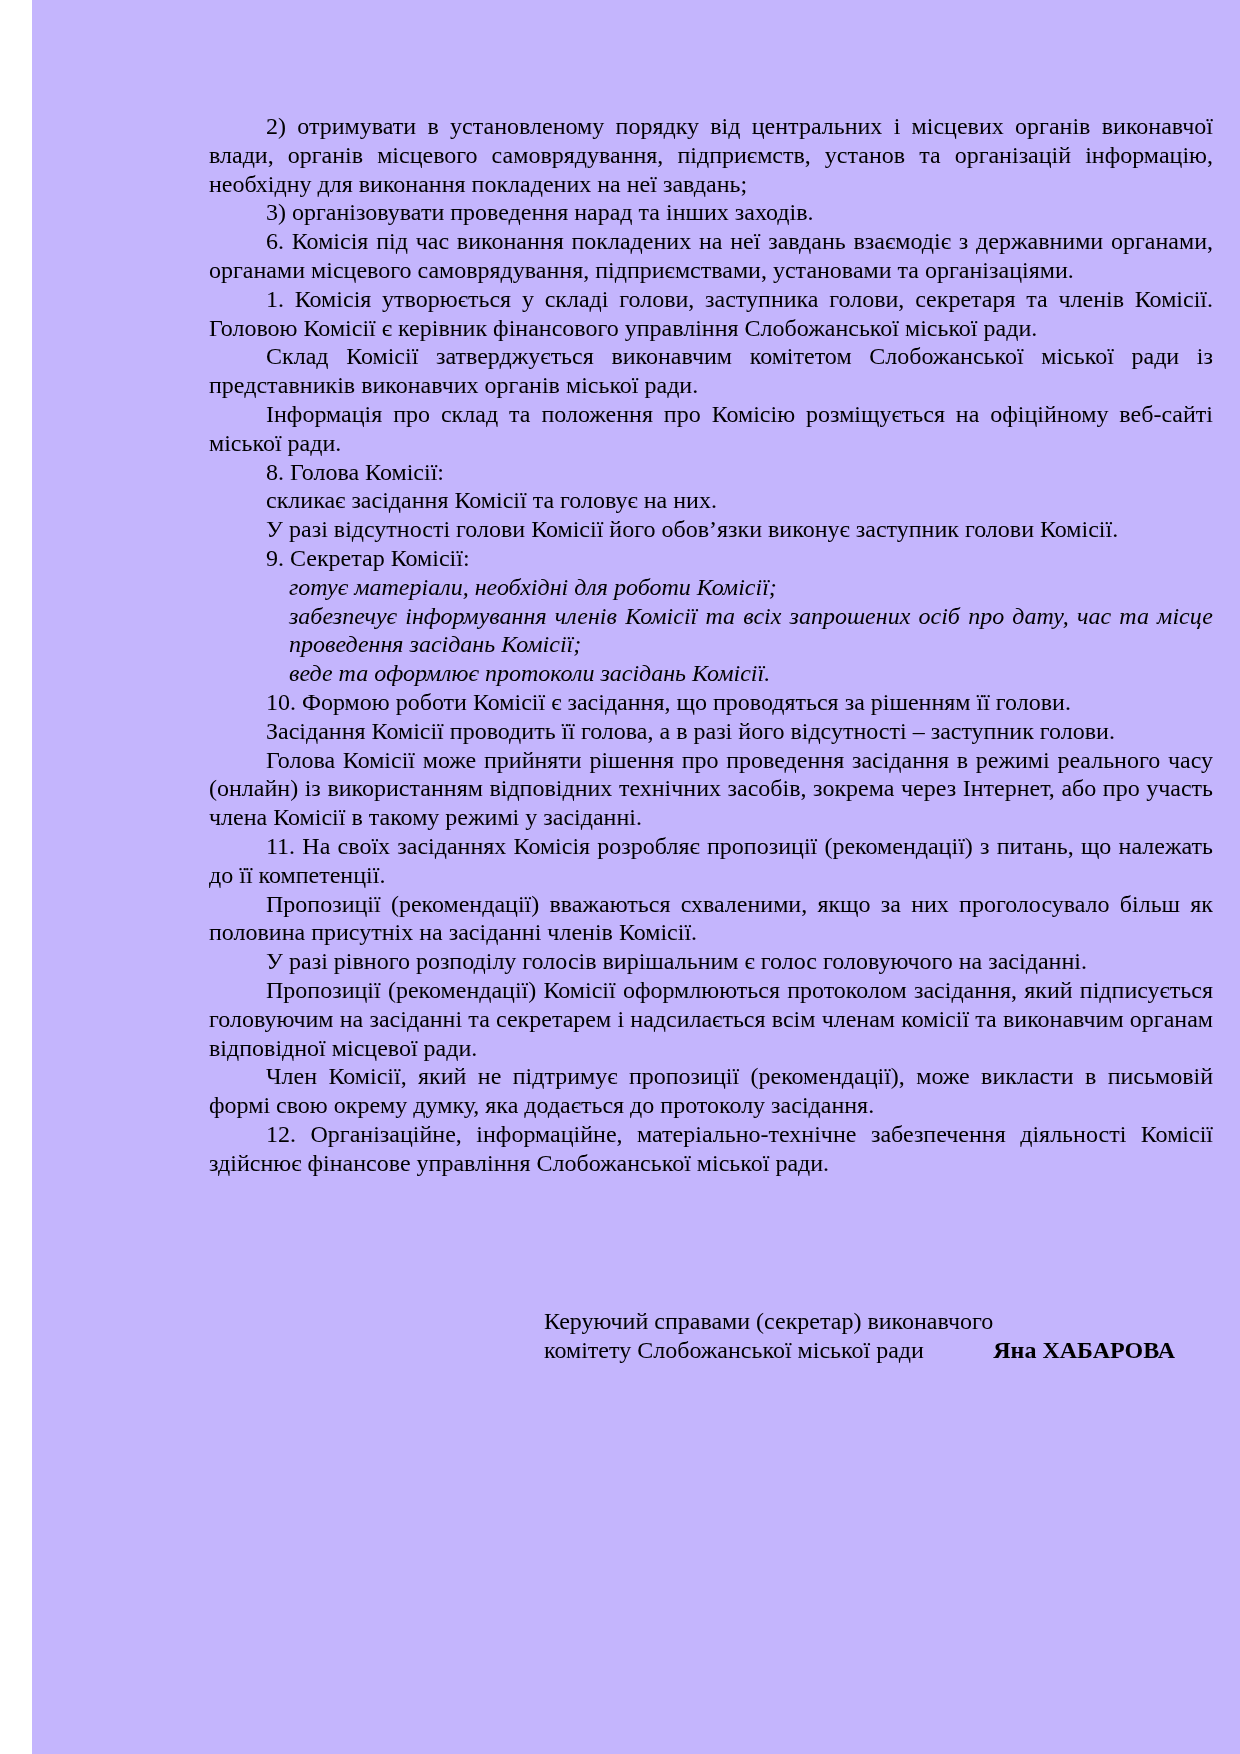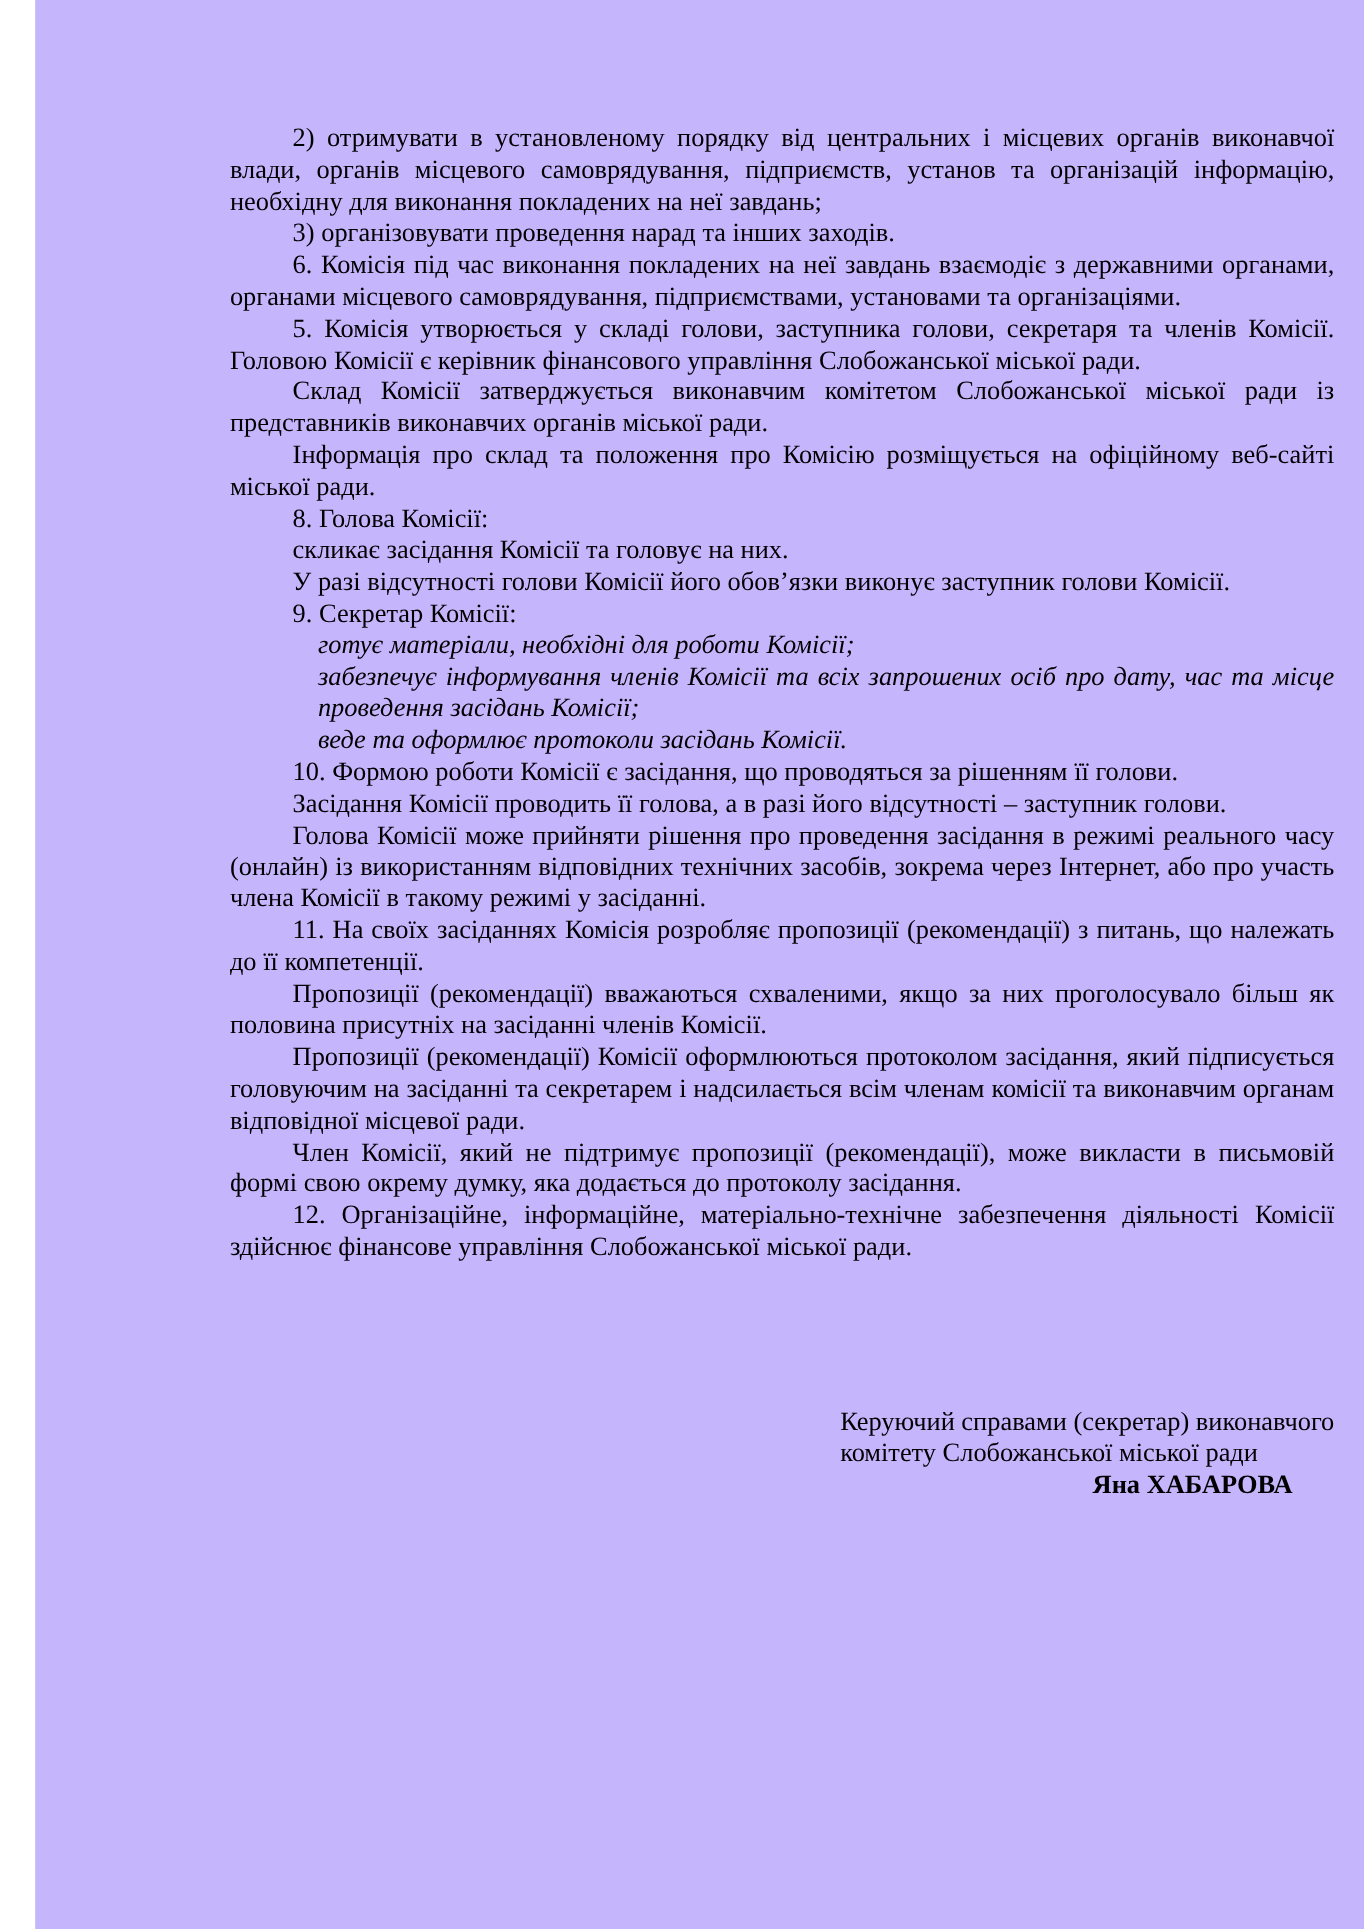--- a/index.html
+++ b/index.html
@@ -29,54 +29,54 @@
   .body-text p.sub {
     margin-left: 80px;
     text-indent: 0;
     font-style: italic;
   }
   .signature {
     margin-top: 130px;
     display: flex;
     justify-content: flex-end;
     align-items: flex-end;
-    flex-direction: column;
   }
   .signature .pos {
     text-align: left;
   }
   .signature .name {
     white-space: nowrap;
     margin-right: 38px;
     font-weight: bold;
   }
 </style>
 </head>
 <body>
 
 <div class="page">
   <div class="body-text">
     <p>2) отримувати в установленому порядку від центральних і місцевих органів виконавчої влади, органів місцевого самоврядування, підприємств, установ та організацій інформацію, необхідну для виконання покладених на неї завдань;</p>
     <p>3) організовувати проведення нарад та інших заходів.</p>
     <p>6. Комісія під час виконання покладених на неї завдань взаємодіє з державними органами, органами місцевого самоврядування, підприємствами, установами та організаціями.</p>
-    <p>5. Комісія утворюється у складі голови, заступника голови, секретаря та членів Комісії. Головою Комісії є керівник фінансового управління Слобожанської міської ради.</p>
+    <p>1. Комісія утворюється у складі голови, заступника голови, секретаря та членів Комісії. Головою Комісії є керівник фінансового управління Слобожанської міської ради.</p>
     <p>Склад Комісії затверджується виконавчим комітетом Слобожанської міської ради із представників виконавчих органів міської ради.</p>
     <p>Інформація про склад та положення про Комісію розміщується на офіційному веб-сайті міської ради.</p>
     <p>8. Голова Комісії:</p>
     <p>скликає засідання Комісії та головує на них.</p>
     <p>У разі відсутності голови Комісії його обов’язки виконує заступник голови Комісії.</p>
     <p>9. Секретар Комісії:</p>
     <p class="sub">готує матеріали, необхідні для роботи Комісії;</p>
     <p class="sub">забезпечує інформування членів Комісії та всіх запрошених осіб про дату, час та місце проведення засідань Комісії;</p>
     <p class="sub">веде та оформлює протоколи засідань Комісії.</p>
     <p>10. Формою роботи Комісії є засідання, що проводяться за рішенням її голови.</p>
     <p>Засідання Комісії проводить її голова, а в разі його відсутності – заступник голови.</p>
     <p>Голова Комісії може прийняти рішення про проведення засідання в режимі реального часу (онлайн) із використанням відповідних технічних засобів, зокрема через Інтернет, або про участь члена Комісії в такому режимі у засіданні.</p>
     <p>11. На своїх засіданнях Комісія розробляє пропозиції (рекомендації) з питань, що належать до її компетенції.</p>
     <p>Пропозиції (рекомендації) вважаються схваленими, якщо за них проголосувало більш як половина присутніх на засіданні членів Комісії.</p>
+    <p>У разі рівного розподілу голосів вирішальним є голос головуючого на засіданні.</p>
     <p>Пропозиції (рекомендації) Комісії оформлюються протоколом засідання, який підписується головуючим на засіданні та секретарем і надсилається всім членам комісії та виконавчим органам відповідної місцевої ради.</p>
     <p>Член Комісії, який не підтримує пропозиції (рекомендації), може викласти в письмовій формі свою окрему думку, яка додається до протоколу засідання.</p>
     <p>12. Організаційне, інформаційне, матеріально-технічне забезпечення діяльності Комісії здійснює фінансове управління Слобожанської міської ради.</p>
   </div>
 
   <div class="signature">
     <div class="pos">
       <div>Керуючий справами (секретар) виконавчого</div>
       <div>комітету Слобожанської міської ради</div>
     </div>

